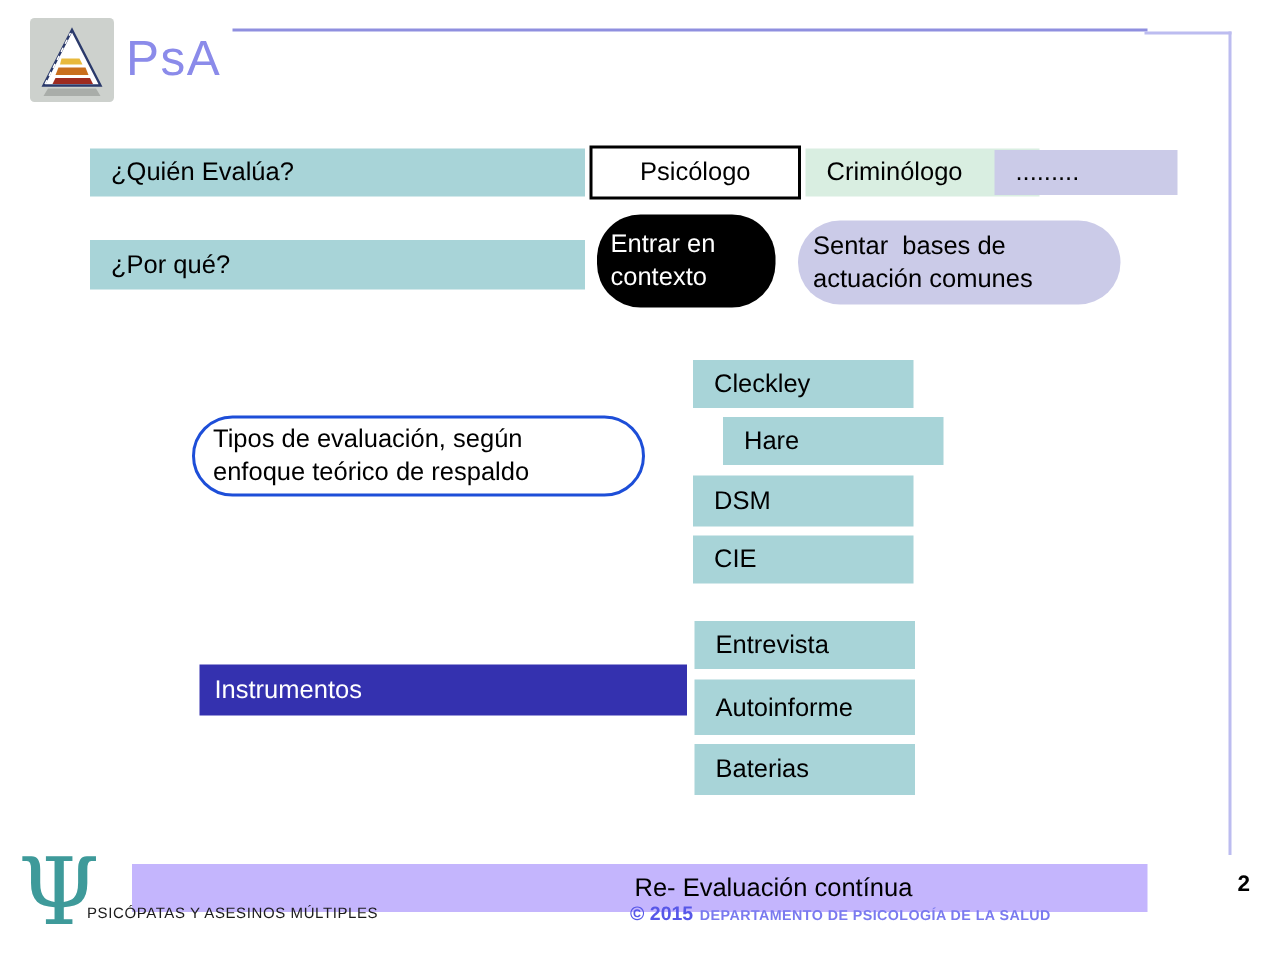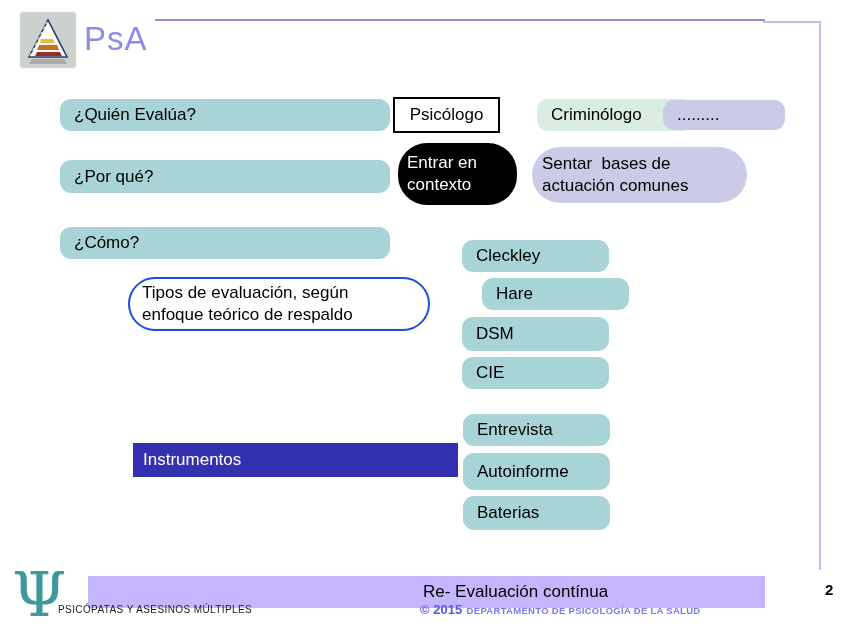--- a/index.html
+++ b/index.html
@@ -5,35 +5,35 @@
   * { margin:0; padding:0; box-sizing:border-box; }
   html,body { background:#ffffff; }
   body { font-family:"Liberation Sans", sans-serif; }
   .slide { position:relative; width:848px; height:636px; background:#ffffff; overflow:hidden; }
 
   .abs { position:absolute; }
   .box { position:absolute; display:flex; align-items:center; font-size:17px; color:#000; }
   .teal { background:#A8D4D8; }
   .mint { background:#D9EEE1; }
   .lav  { background:#CBCBE8; }
-  .pad  { padding-left:14px;border-radius:11px; }
+  .pad  { padding-left:14px; }
   .prewrap { white-space:pre-wrap; line-height:1.32;border-radius:29px; }
 
   
   .rule-dark  { left:155px; top:19px; width:610px; height:2px; background:#8F8FDF; }
   .rule-light { left:763px; top:21px; width:58px;  height:2px; background:#BCBCF0; }
   .rule-vert  { left:819px; top:21px; width:2px;   height:549px; background:#BCBCF0; }
 
   
   .logo-mark { left:20px; top:12px; width:56px; height:56px; }
   .brand { left:84px; top:20px; font-size:33px; color:#8B8BEA; letter-spacing:1px; }
 
   
   .quien  { left:60px;  top:99px;  width:330px; height:32px; }
-  .psico  { left:393px; top:97px;  width:107px; height:36px; background:#fff; border:2px solid #000; justify-content:center; }
+  .psico  { left:393px; top:97px;  width:141px; height:36px; background:#fff; border:2px solid #000; justify-content:center; }
   .crimi  { left:537px; top:99px;  width:156px; height:32px; }
   .dots   { left:663px; top:100px; width:122px; height:30px; }
 
   
   .porque { left:60px;  top:160px; width:330px; height:33px; }
   .entrar { left:398px; top:143px; width:119px; height:62px; background:#000; color:#fff; padding-left:9px; }
   .sentar { left:532px; top:147px; width:215px; height:56px; padding-left:10px; }
 
   
   .como   { left:60px;  top:227px; width:330px; height:32px; }
@@ -87,21 +87,20 @@
   <div class="box psico">Psicólogo</div>
   <div class="box mint pad crimi">Criminólogo</div>
   <div class="box lav pad dots">.........</div>
 
   <div class="box teal pad porque">¿Por qué?</div>
   <div class="box entrar prewrap">Entrar en
 contexto</div>
   <div class="box lav sentar prewrap">Sentar  bases de
 actuación comunes</div>
 
-  <div class="box teal pad como">¿Cómo?</div>
   <div class="box tipos prewrap">Tipos de evaluación, según
 enfoque teórico de respaldo</div>
 
   <div class="box teal pad t0">Cleckley</div>
   <div class="box teal pad t1">Hare</div>
   <div class="box teal pad t2">DSM</div>
   <div class="box teal pad t3">CIE</div>
 
   <div class="box instrumentos">Instrumentos</div>
   <div class="box teal pad i0">Entrevista</div>

